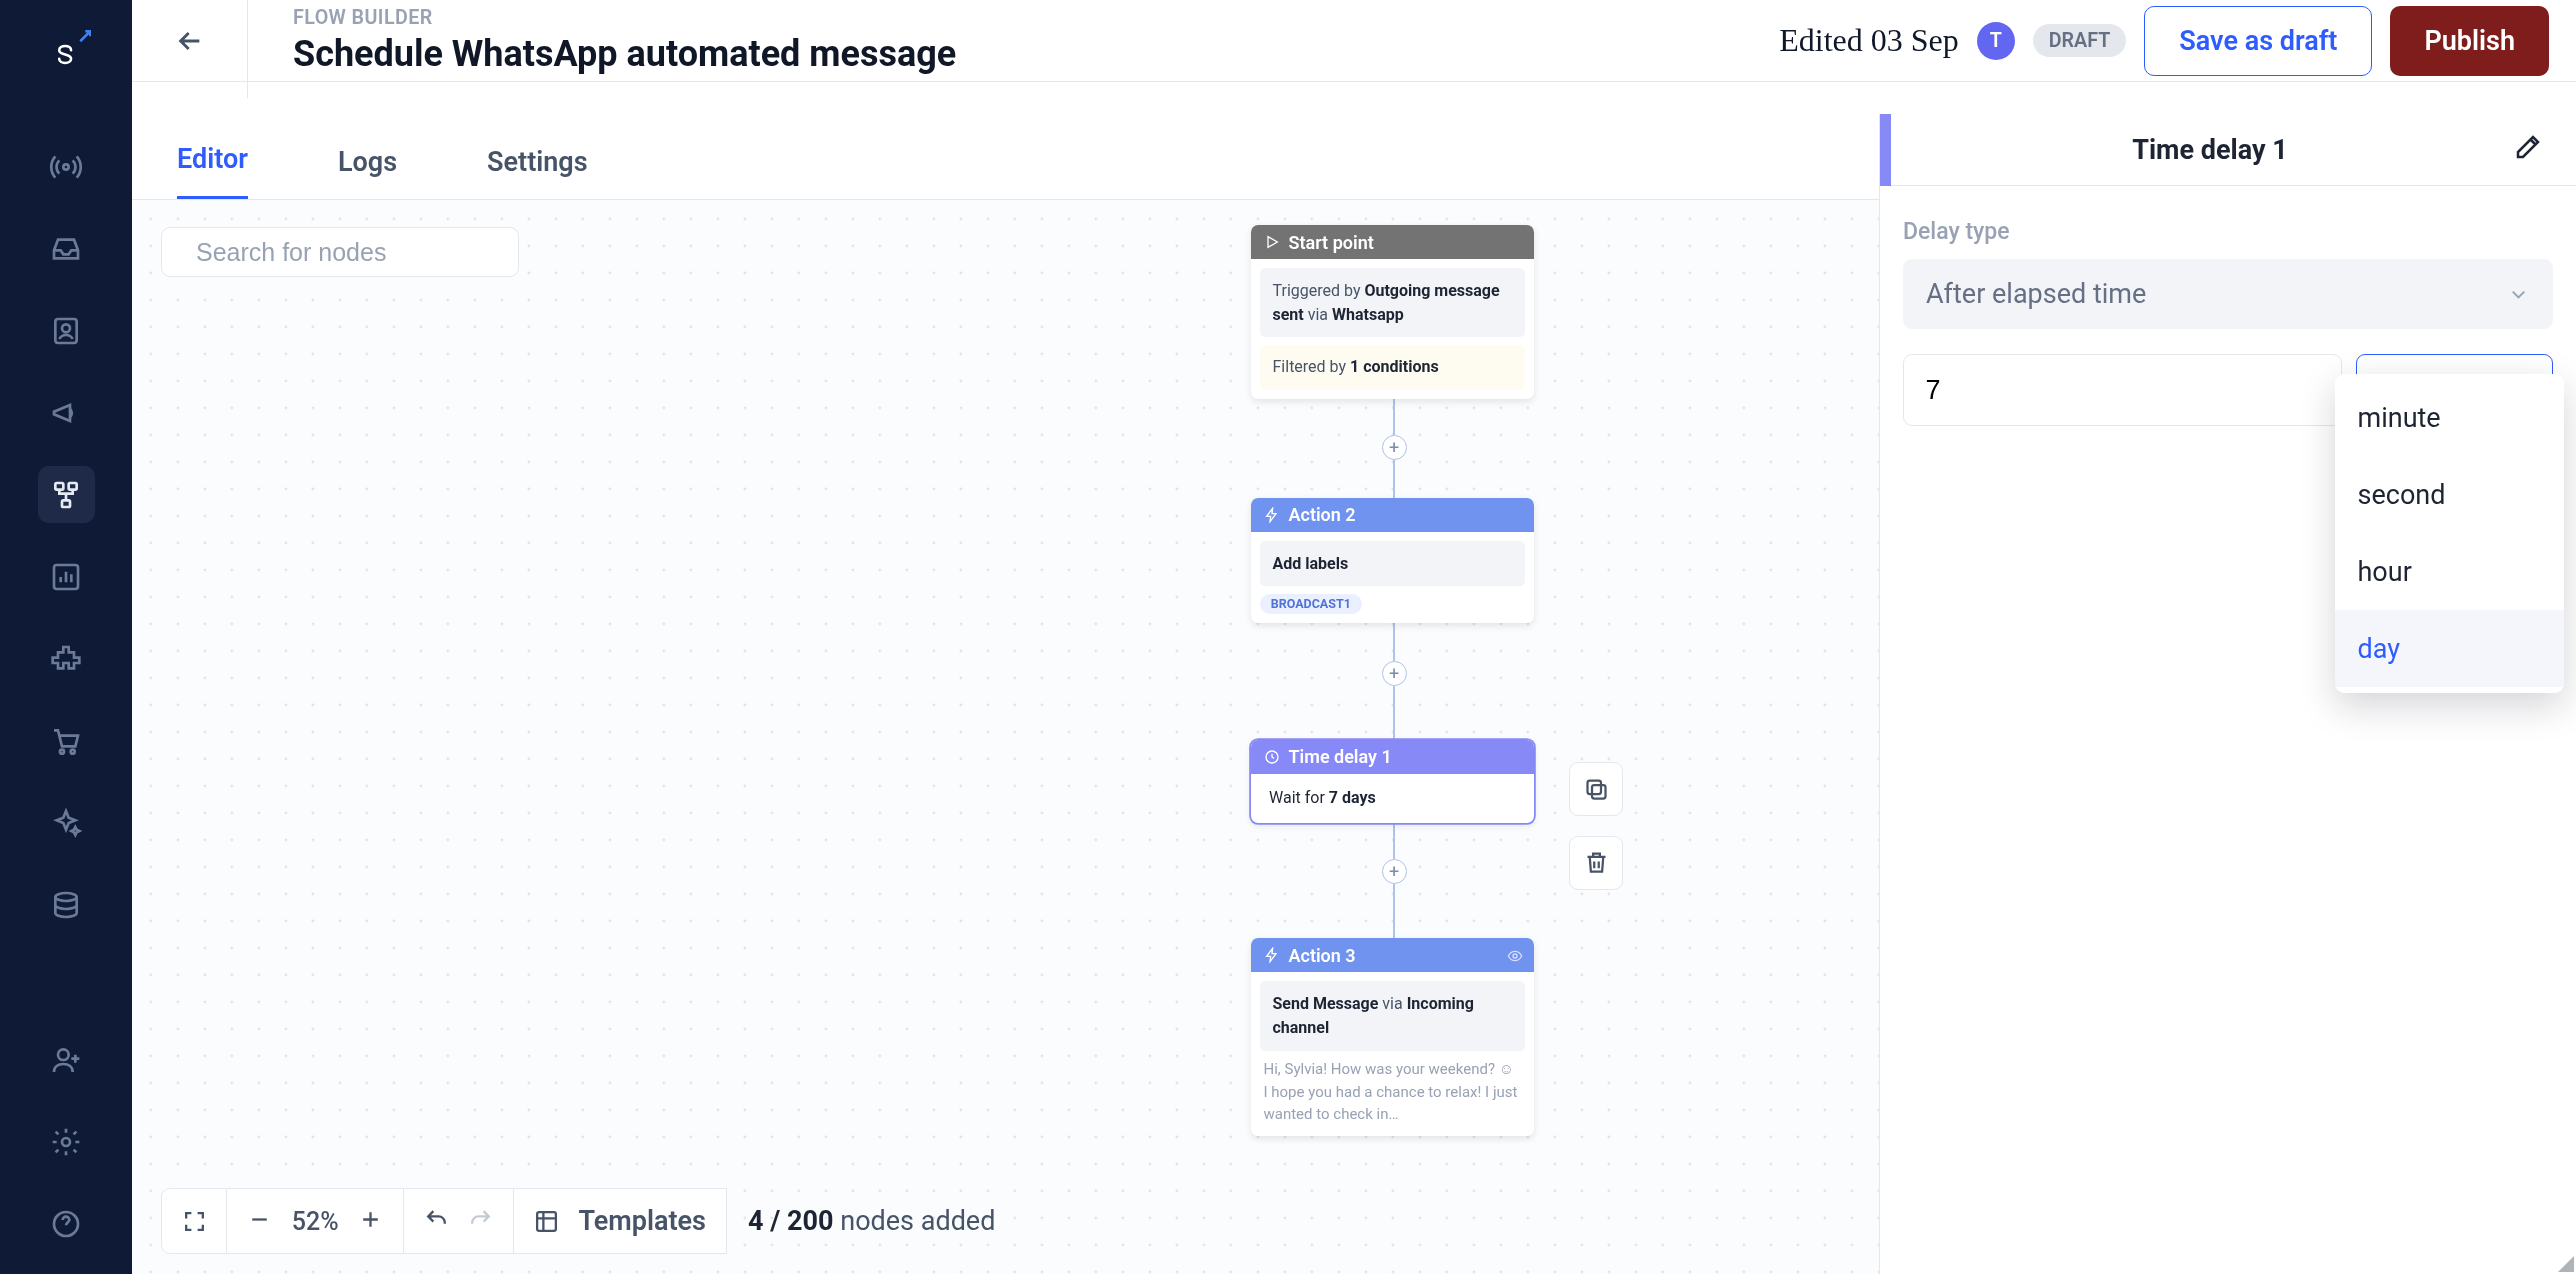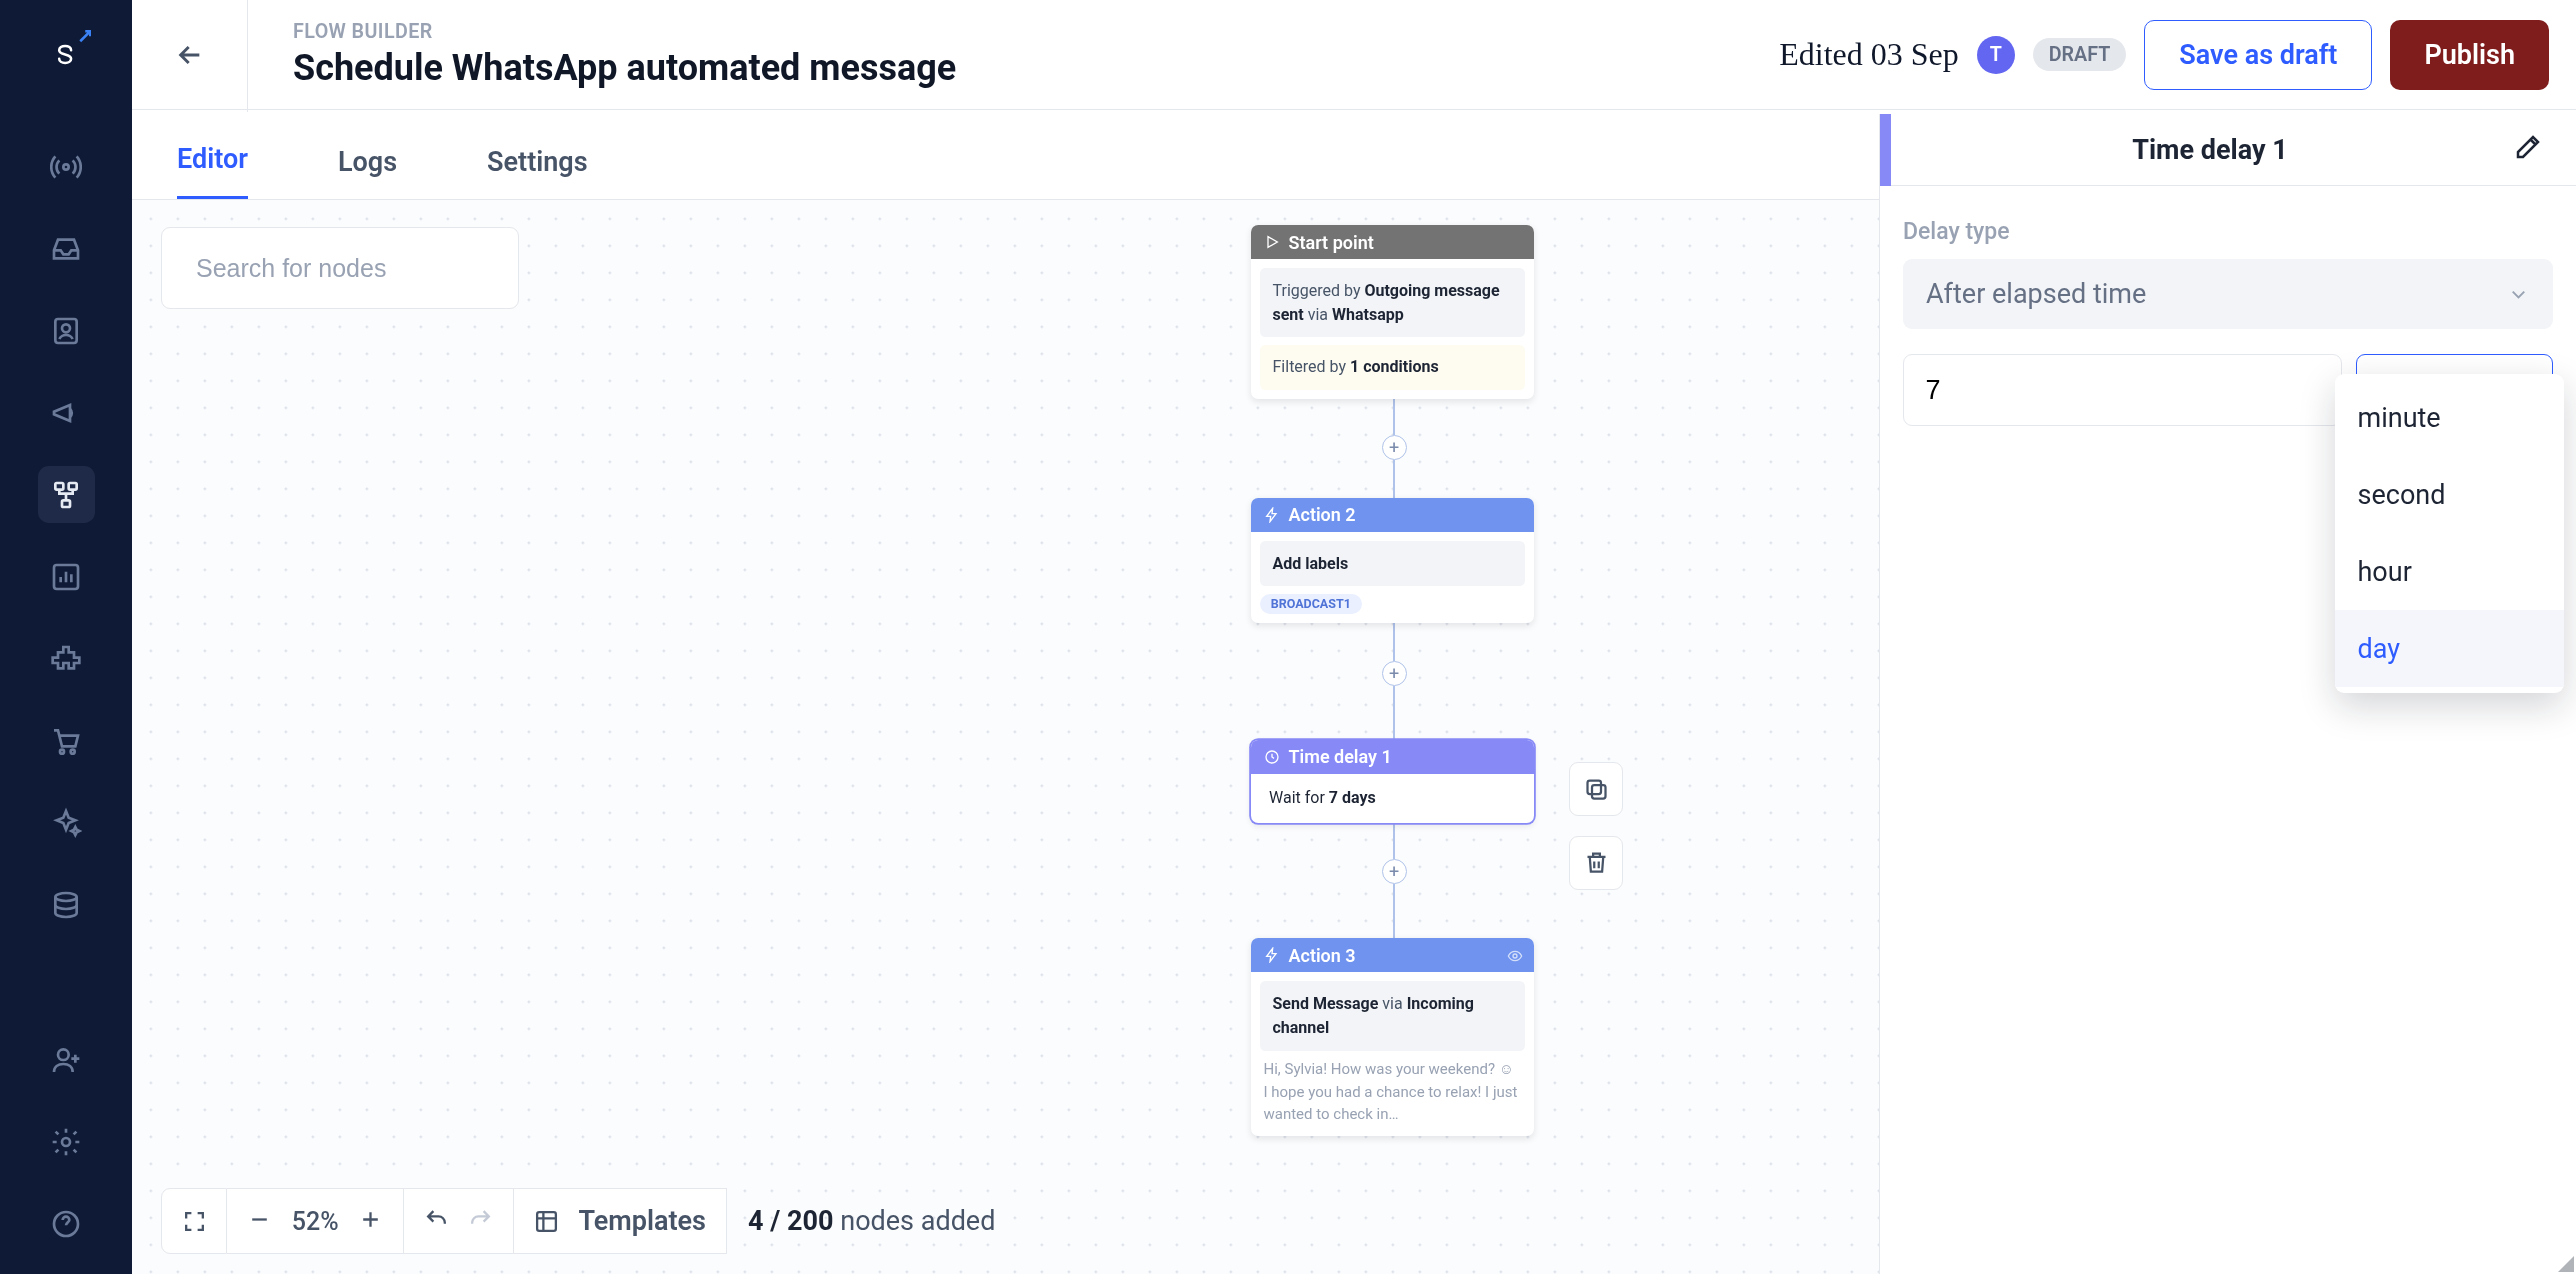--- a/index.html
+++ b/index.html
@@ -16,21 +16,21 @@
 .nav-logo { margin-top: 30px; width: 54px; height: 54px; display:flex;align-items:center;justify-content:center; position:relative;}
 .nav-logo svg { width: 34px; height: 34px; }
 .nav-items { margin-top: 54px; display:flex; flex-direction:column; gap: 25px; align-items:center;}
 .nav-item { width: 57px; height: 57px; display:flex; align-items:center; justify-content:center; border-radius:10.7px; cursor:pointer;}
 .nav-item svg { width: 32px; height: 32px; stroke:#6B7A99; fill:none; stroke-width:2;}
 .nav-item.active { background:#1E2A47;}
 .nav-item.active svg { stroke:#E6EAF2;}
 .nav-bottom { position:absolute; bottom:21.5px; display:flex; flex-direction:column; gap:25px; align-items:center;}
 
 .main { position:absolute; left:132px; top:0; right:0; bottom:0;}
-.header { height:110px; border-bottom:0.9px solid #E4E7EC; display:flex; align-items:center; padding:0 27px 0 0;}
+.header { height:82px; border-bottom:0.9px solid #E4E7EC; display:flex; align-items:center; padding:0 27px 0 0;}
 .back { width:116px; height:114px; display:flex; align-items:center; justify-content:center; border-right:0.9px solid #E4E7EC; cursor:pointer;}
 .back svg { width:32px; height:32px; stroke:#475467; fill:none; stroke-width:2.2;}
 .title-block { margin-left: 45px; }
 .breadcrumb { font-size:19.7px; color:#98A2B3; font-weight:600; letter-spacing:0.4px;}
 .title { font-size:36px; font-weight:700; color:#101828; margin-top:3.6px;}
 .header-right { margin-left:auto; display:flex; align-items:center; gap:18px;}
 .edited { font-size:32px; color:#0f172a;font-family:Liberation Serif, serif;}
 .avatar { width:38px; height:38px; border-radius:50%; background:#6366F1; color:#fff; display:flex;align-items:center;justify-content:center; font-size:19.7px; font-weight:600;}
 .badge-draft { background:#E4E7EC; color:#667085; border-radius:894px; padding:5.4px 16px; font-size:19.7px; font-weight:600;}
 .btn { height:70px; border-radius:10px; font-size:27px; font-weight:600; padding:0 34px; cursor:pointer; display:flex;align-items:center;}
@@ -39,21 +39,21 @@
 
 .tabs-row { position:absolute; left:0; right:0; top:114px; height:86px; border-bottom:0.9px solid #E4E7EC; display:flex; align-items:flex-end; padding-left:45px;}
 .tab { font-size:27px; font-weight:600; color:#475467; padding:0 0 21.5px 0; margin-right:90px; cursor:pointer;}
 .tab.active { color:#2E5CFF; border-bottom:3.6px solid #2E5CFF;}
 
 .canvas { position:absolute; left:0; top:200px; right:697px; bottom:0; background-color:#FBFCFD;
   background-image: radial-gradient(#D9DEE8 1.3px, transparent 1.3px);
   background-size: 27px 27px; background-position: 5.4px 5.4px;
 }
 .search-nodes {
-  position:absolute; left:29px; top:27px; width:358px; height:82px; background:#fff;
+  position:absolute; left:29px; top:27px; width:358px; height:50px; background:#fff;
   border:0.9px solid #E4E7EC; border-radius:9px; display:flex; align-items:center; padding:16px 18px; gap:16px;
 }
 .search-nodes svg { width:23px; height:23px; stroke:#98A2B3; fill:none; stroke-width:2;}
 .search-nodes input { border:none; outline:none; font-size:25px; color:#101828; flex:1;}
 .search-nodes input::placeholder { color:#98A2B3;}
 
 .flow { position:absolute; left: 1119px; top: 25px; width:286px;}
 .node { width:283px; background:#fff; border-radius:7.2px; box-shadow: 0 2.7px 7.2px rgba(16,24,40,0.1); overflow:hidden; position:relative;}
 .node-head { height:34px; display:flex; align-items:center; padding:0 12.5px; color:#fff; font-size:18px; font-weight:600; gap:9px;}
 .node-head svg { width:16px; height:16px; stroke:#fff; fill:none; stroke-width:2;}

